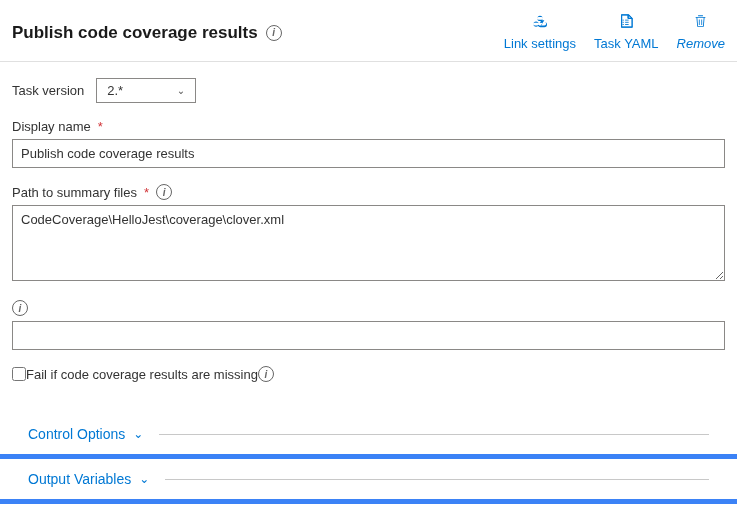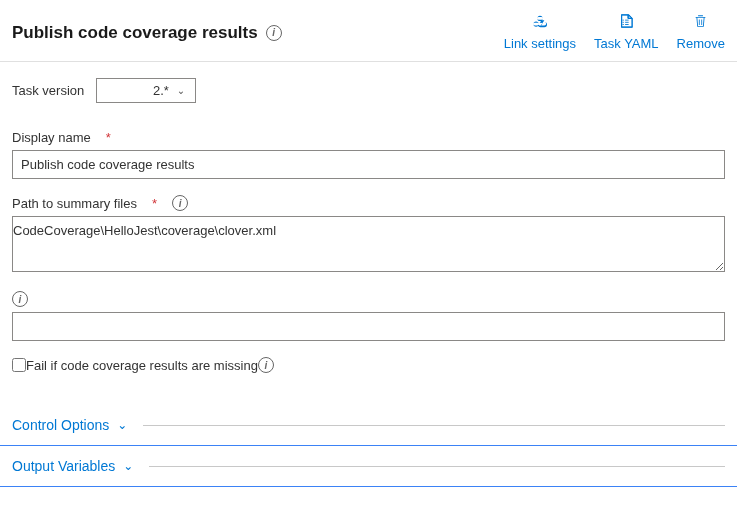--- a/index.html
+++ b/index.html
@@ -57,36 +57,35 @@
       display: flex;
       align-items: center;
       gap: 5px;
       color: #0078d4;
       text-decoration: none;
       font-size: 13px;
       cursor: pointer;
       flex-direction: column;
     }
 
-    .action-link.remove { color: #0078d4; }
+    .action-link.remove { color: #0078d4; font-style: italic; }
 
     .link-icon {
       font-size: 14px;
     }
 
     .content {
       padding: 16px 12px;
     }
 
     .task-version-row {
       display: flex;
       align-items: center;
       gap: 12px;
-      margin-bottom: 27px;
-      text-align: right;
+      margin-bottom: 16px;
     }
 
     .task-version-label {
       font-size: 13px;
       color: #333;
     }
 
     .task-version-select {
       display: flex;
       align-items: center;
@@ -112,46 +111,46 @@
     .field-group {
       margin-bottom: 16px;
     }
 
     .field-label {
       font-size: 13px;
       color: #333;
       margin-bottom: 5px;
       display: flex;
       align-items: center;
-      gap: 15px;
+      gap: 7px;
     }
 
     .required-star {
       color: #d13438;
     }
 
     .field-input {
       width: 100%;
       border: 1px solid #8a8886;
       padding: 6px 8px;
       font-size: 13px;
       color: #333;
       outline: none;
       font-family: "Segoe UI", Arial, sans-serif;
     }
 
     .field-textarea {
       width: 100%;
       border: 1px solid #8a8886;
-      padding: 6px 0;
+      padding: 6px 8px;
       font-size: 13px;
       color: #333;
       outline: none;
       font-family: "Segoe UI", Arial, sans-serif;
-      height: 56px;
+      height: 76px;
       resize: vertical;
     }
 
     .checkbox-row {
       display: flex;
       align-items: center;
       gap: 0;
       margin-bottom: 16px;
       margin-top: 6px;
     }
@@ -161,22 +160,22 @@
       height: 14px;
       cursor: pointer;
     }
 
     .checkbox-label {
       font-size: 13px;
       color: #333;
     }
 
     .collapsible-section {
-      border-bottom: 1px solid #3b82f6;
-      padding: 12px 0;
+      border-bottom: 5px solid #3b82f6;
+      padding: 12px 16px;
     }
 
     .collapsible-header {
       display: flex;
       align-items: center;
       gap: 8px;
       cursor: pointer;
       padding: 0 12px;
     }
 

